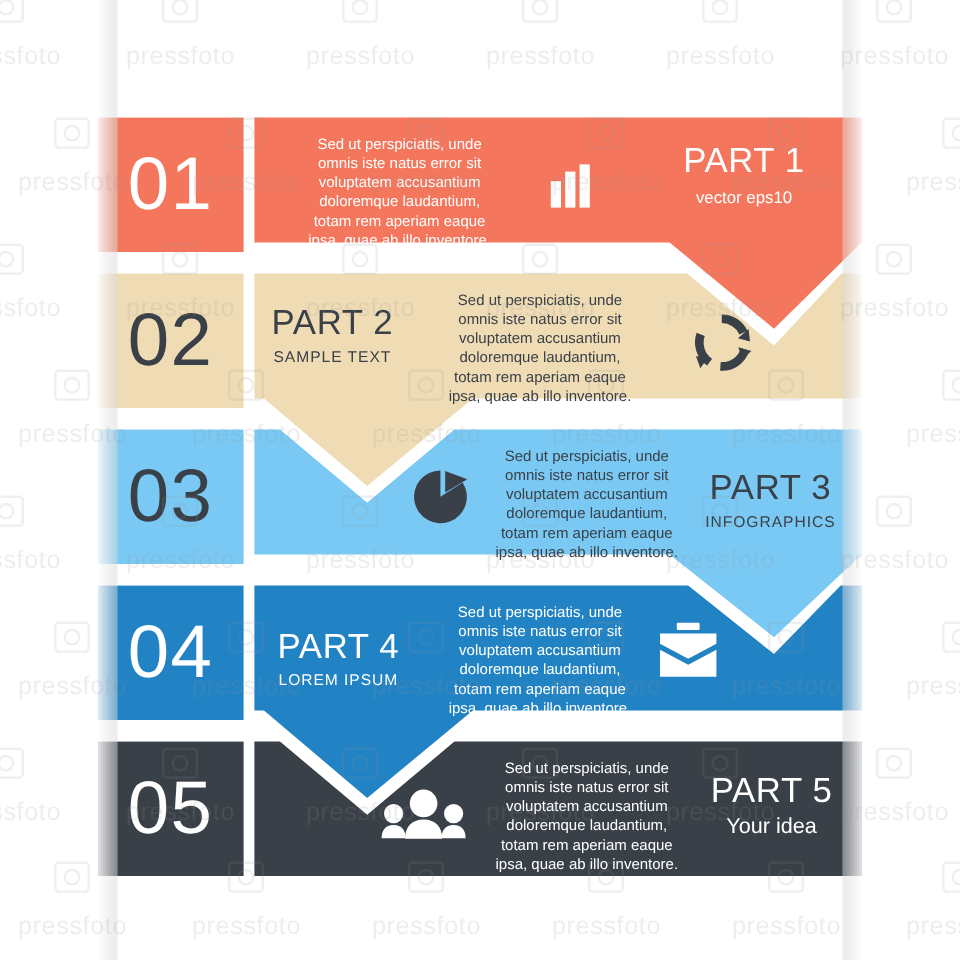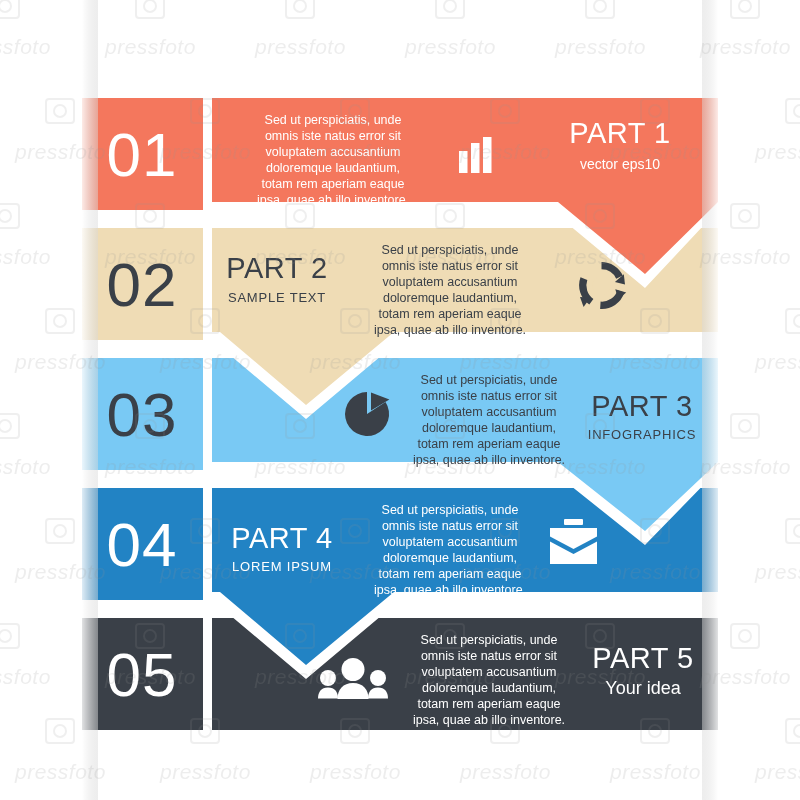--- a/index.html
+++ b/index.html
@@ -16,21 +16,20 @@
   
   .wm-layer{position:absolute;left:0;top:0;width:800px;height:800px;pointer-events:none;}
   .wm{
     position:absolute;
     font-family:"Liberation Sans", sans-serif;
     font-size:21px;
     letter-spacing:.5px;
     color:rgba(150,150,150,0.17);
     white-space:nowrap;
     user-select:none;
-    font-style:italic;
   }
   .wmicon{
     position:absolute;
     width:26px;height:22px;
     border:2px solid rgba(150,150,150,0.15);
     border-radius:4px;
   }
   .wmicon:after{
     content:"";position:absolute;left:6px;top:4px;
     width:10px;height:10px;border:2px solid rgba(150,150,150,0.15);

